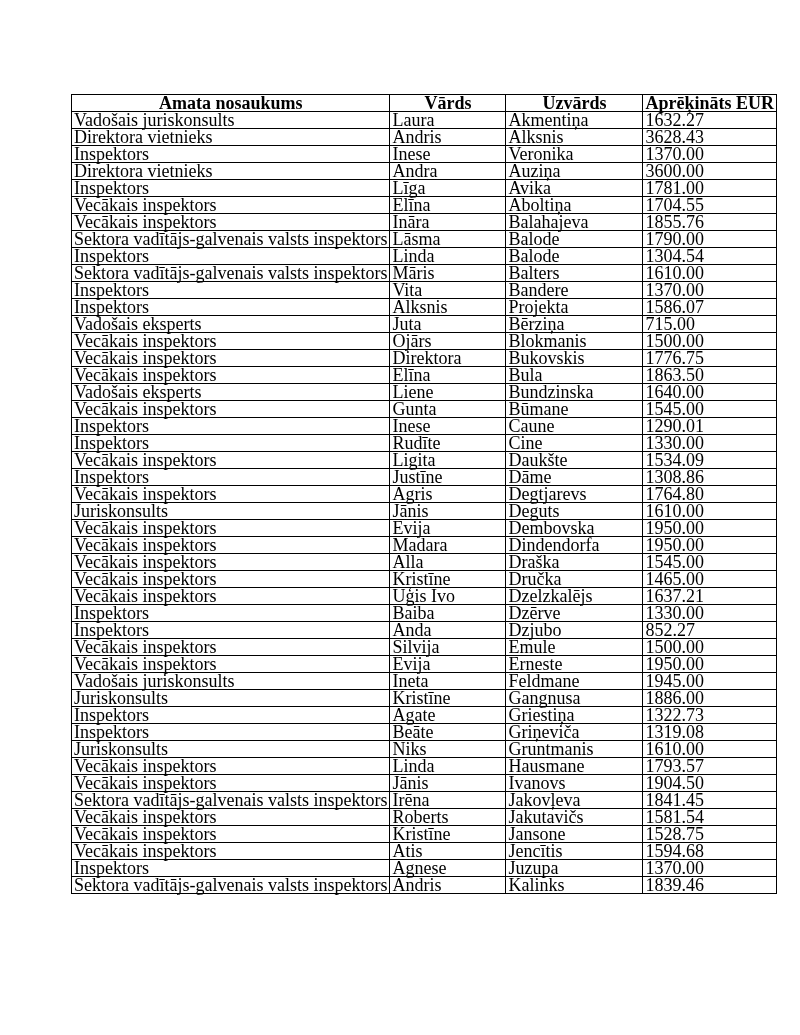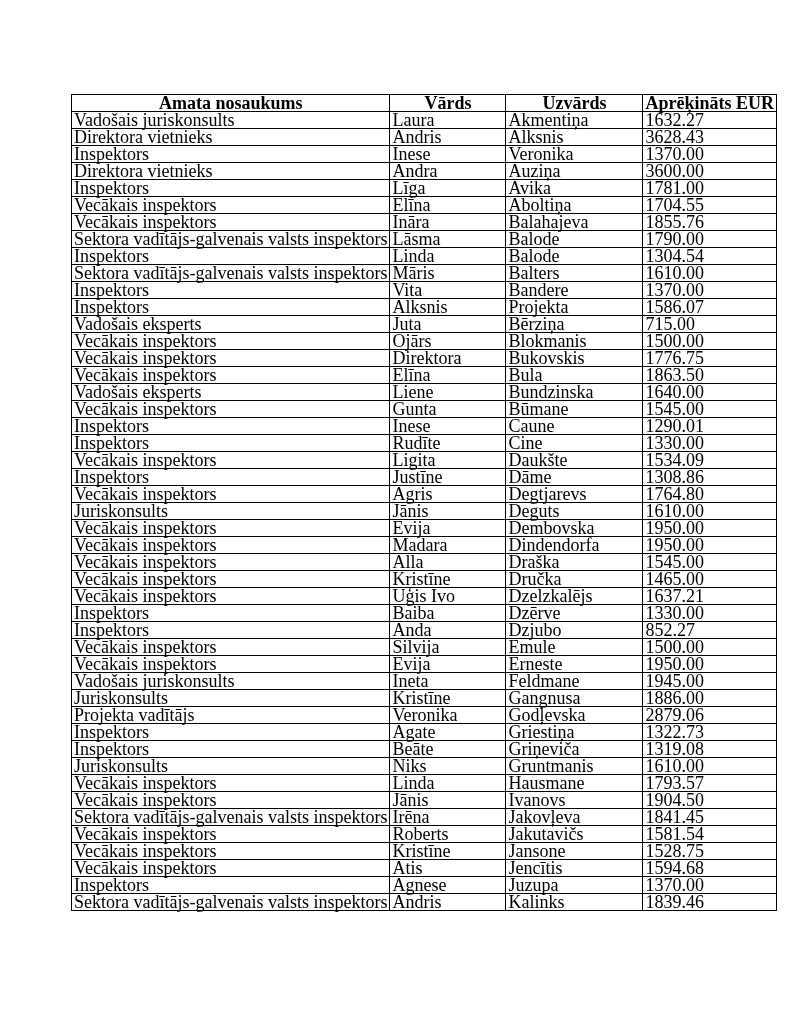--- a/index.html
+++ b/index.html
@@ -238,26 +238,20 @@
           <td>Feldmane</td>
           <td class="num">1945.00</td>
         </tr>
         <tr>
           <td>Juriskonsults</td>
           <td>Kristīne</td>
           <td>Gangnusa</td>
           <td class="num">1886.00</td>
         </tr>
         <tr>
-          <td>Projekta vadītājs</td>
-          <td>Veronika</td>
-          <td>Godļevska</td>
-          <td class="num">2879.06</td>
-        </tr>
-        <tr>
           <td>Inspektors</td>
           <td>Agate</td>
           <td>Griestiņa</td>
           <td class="num">1322.73</td>
         </tr>
         <tr>
           <td>Inspektors</td>
           <td>Beāte</td>
           <td>Griņeviča</td>
           <td class="num">1319.08</td>

